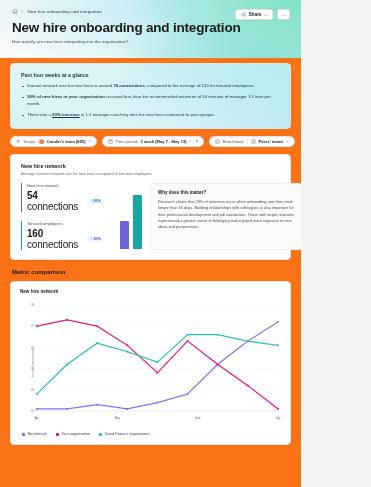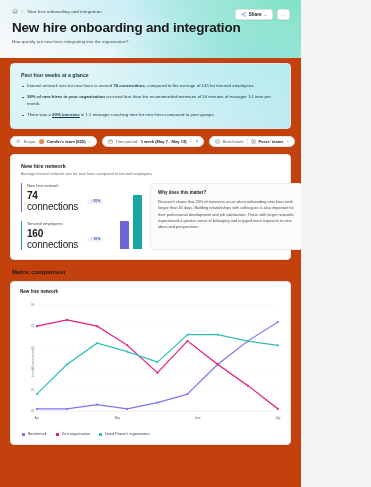--- a/index.html
+++ b/index.html
@@ -7,21 +7,21 @@
   body {
     font-family: "Liberation Sans", sans-serif;
     background: #f3f3f3;
     color: #1b1b1b;
     overflow: hidden;
   }
   .page {
     position: relative;
     width: 301px;
     height: 487px;
-    background: #c2410c;
+    background: #f97316;
     overflow: hidden;
   }
   
   .hero {
     position: relative;
     height: 58px;
     background:
       radial-gradient(120% 210% at 100% 0%, #7de2c3 0%, rgba(125,226,195,0) 48%),
       radial-gradient(90% 170% at 86% 100%, #8fe3d8 0%, rgba(143,227,216,0) 55%),
       radial-gradient(130% 200% at 62% 10%, #bfeaf2 0%, rgba(191,234,242,0) 60%),
@@ -354,21 +354,21 @@
     <div class="card-sub">Average internal network size for new hires compared to tenured employees</div>
 
     <div class="card-body">
       <div class="stats-col">
         <div class="stats-list">
 
           <div class="stat">
             <div class="stat-label">New hire network</div>
             <div class="stat-row">
               <div class="stat-value">
-                <b>74</b><span class="unit"> connections</span>
+                <b>54</b><span class="unit"> connections</span>
               </div>
               <span class="badge">
                 <span class="arrow">↑</span>
                   <span>20%</span>
               </span>
             </div>
           </div>
 
           <div class="stat teal">
             <div class="stat-label">Tenured employees</div>

